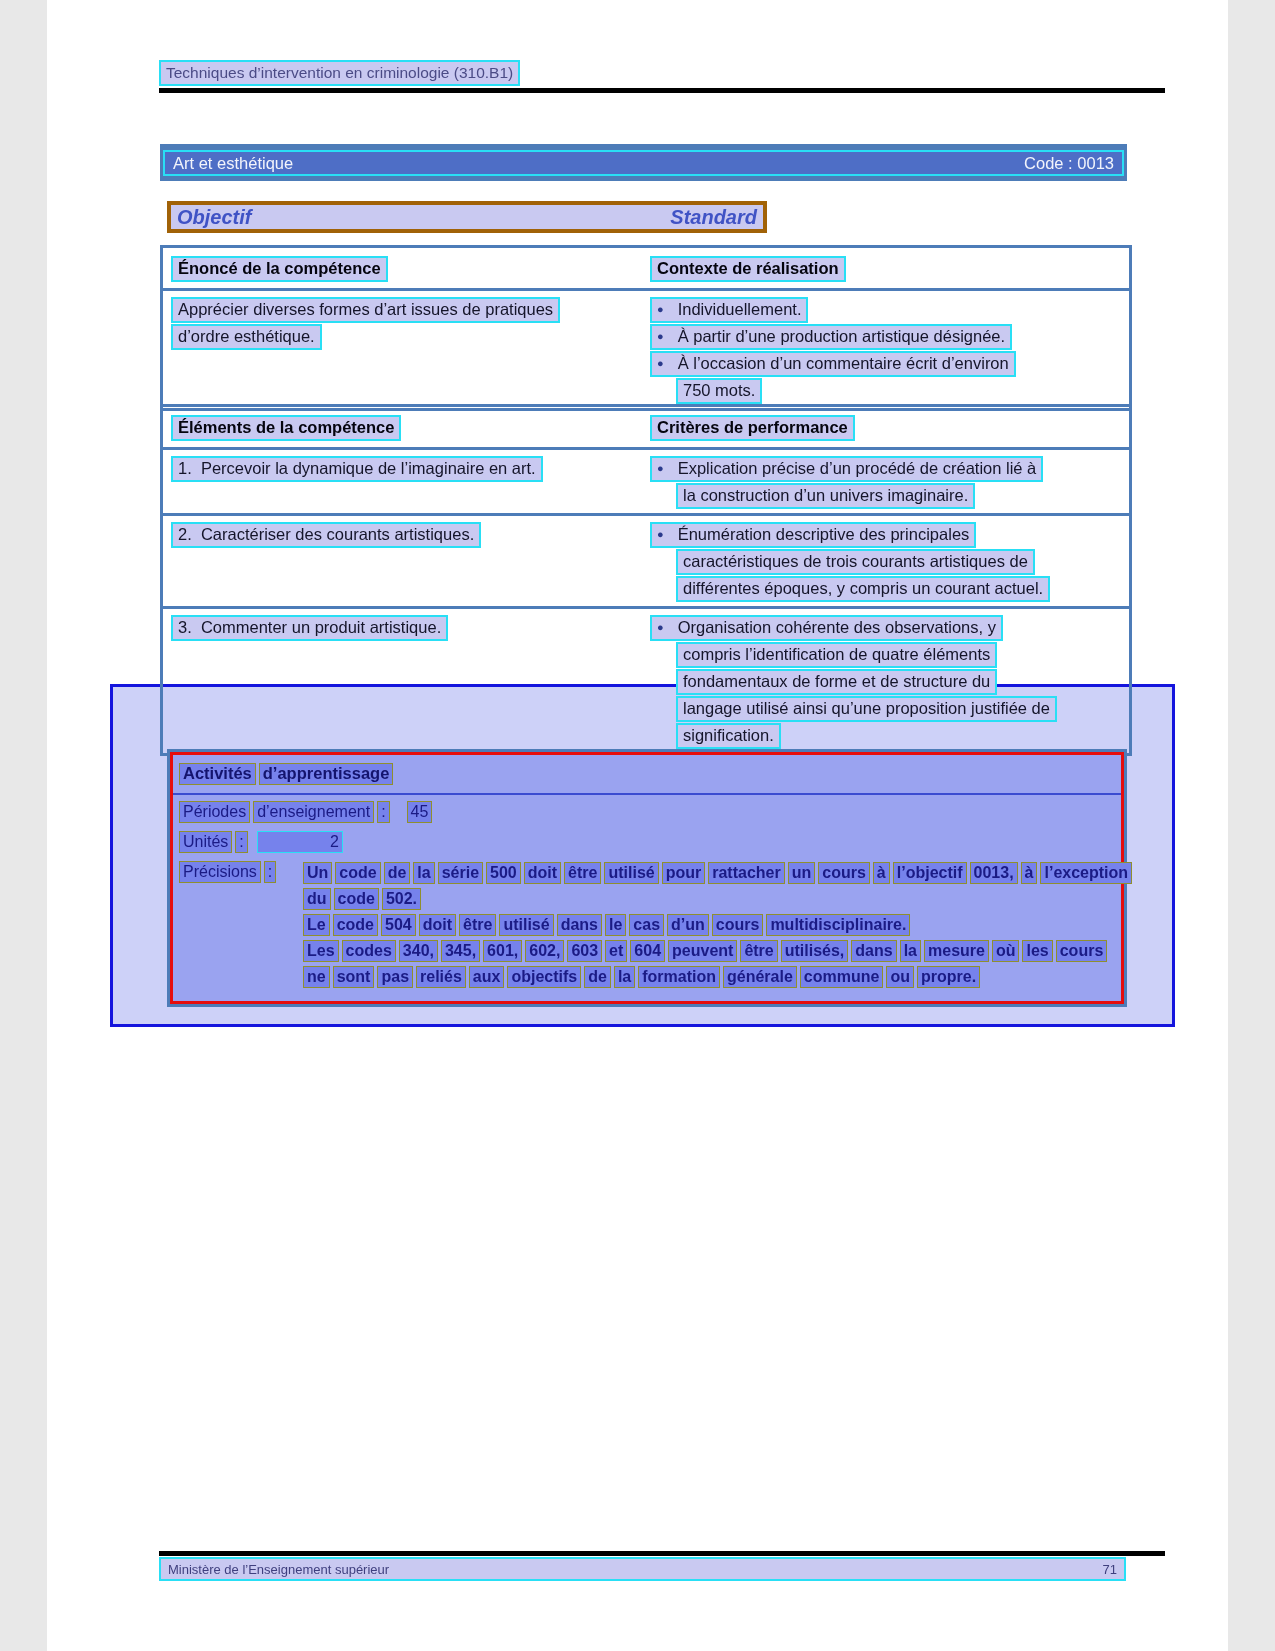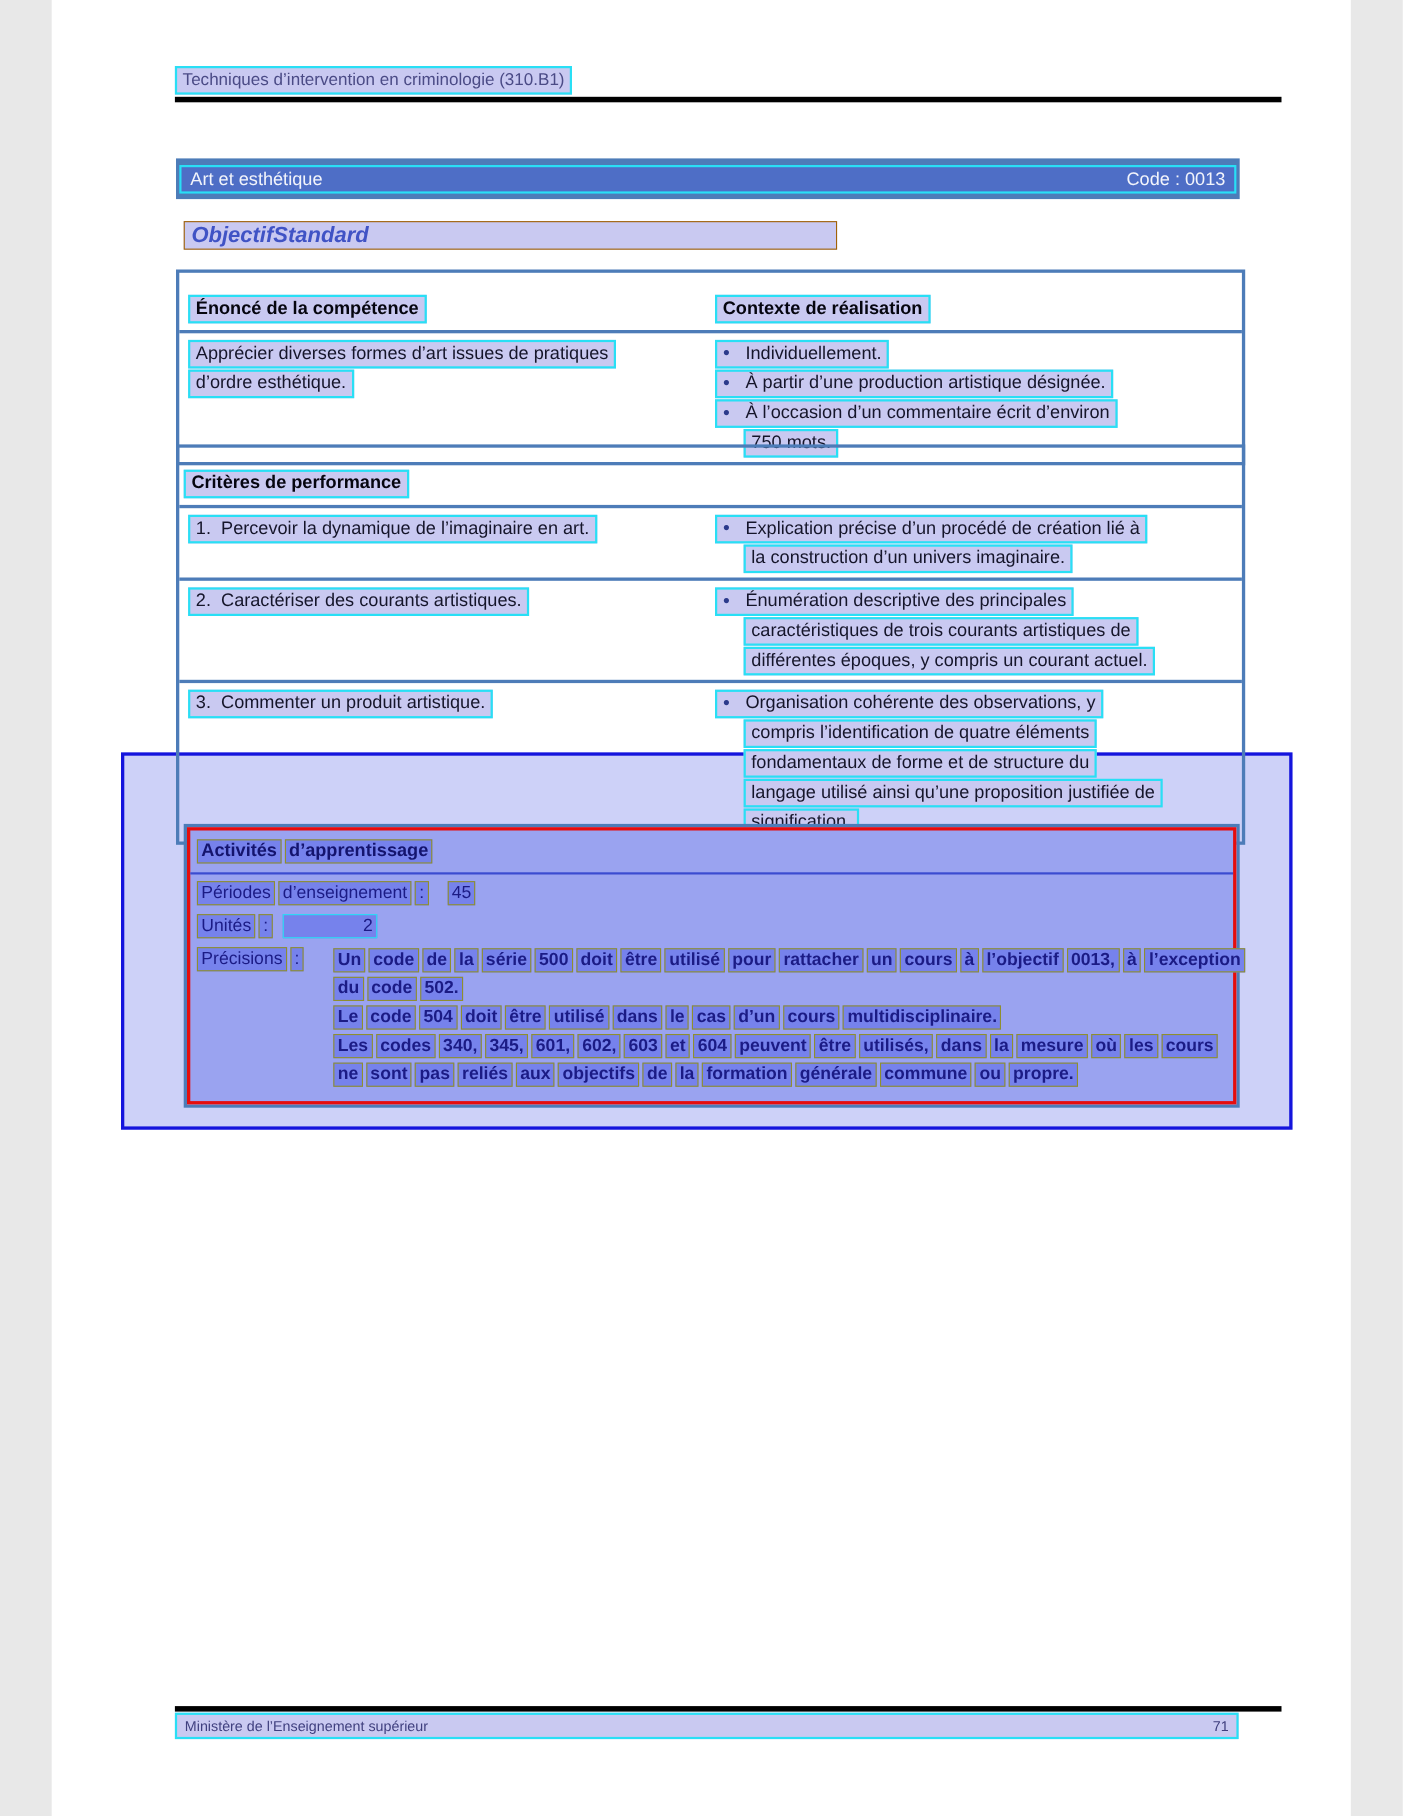--- a/index.html
+++ b/index.html
@@ -25,27 +25,27 @@
   
   .banner{position:absolute;left:113px;top:144px;width:967px;height:37px;background:#4d7cb8;}
   .banner-inner{
     position:absolute;left:3px;right:3px;top:6px;height:22px;
     background:#4e6ec6;border:2px solid #29dff5;display:flex;align-items:center;
     justify-content:space-between;padding:0 8px;color:#f2f4fb;font-size:16.5px;
   }
   
   .objstd{
     position:absolute;left:120px;top:201px;width:580px;height:24px;
-    background:#c9c9f1;border:1px solid #a16207;display:flex;align-items:center;
-    padding:0 6px;
+    background:#c9c9f1;border:4px solid #a16207;display:flex;align-items:center;
+    justify-content:space-between;padding:0 6px;
     font-size:20px;font-weight:bold;font-style:italic;color:#4053c5;
   }
   
   .doc-table{position:absolute;left:113px;width:966px;border:3px solid #4d7cb8;background:transparent;z-index:2;}
-  .t-head{display:flex;border-bottom:3px solid #4d7cb8;padding:20px 0 6px 0;}
+  .t-head{display:flex;border-bottom:3px solid #4d7cb8;padding:8px 0 6px 0;}
   .t-row{display:flex;padding:6px 0 3px 0;}
   .t-row.sep{border-bottom:3px solid #4d7cb8;}
   .cell-l{width:50%;padding-left:8px;box-sizing:border-box;}
   .cell-r{width:50%;padding-left:4px;box-sizing:border-box;}
   #table1{top:245px;}
   #table1 .t-row{min-height:96px;border-radius:21px;}
   #table2{top:404px;}
   
   .bigbox{
     position:absolute;left:63px;top:684px;width:1059px;height:337px;
@@ -115,20 +115,23 @@
           <div class="line"><span class="hlbox"><span class="bullet">●</span>Individuellement.</span></div>
           <div class="line"><span class="hlbox"><span class="bullet">●</span>À partir d’une production artistique désignée.</span></div>
           <div class="line"><span class="hlbox"><span class="bullet">●</span>À l’occasion d’un commentaire écrit d’environ</span></div>
           <div class="line"><span class="hlbox cont">750 mots.</span></div>
         </div>
     </div>
   </div>
 
   <div class="doc-table" id="table2">
     <div class="t-head">
+      <div class="cell-l">
+        <span class="hlbox bold">Éléments de la compétence</span>
+      </div>
       <div class="cell-r">
         <span class="hlbox bold">Critères de performance</span>
       </div>
     </div>
 
     <div class="t-row sep">
       <div class="cell-l">
         <div class="line"><span class="hlbox">1.  Percevoir la dynamique de l’imaginaire en art.</span></div>
       </div>
       <div class="cell-r">

